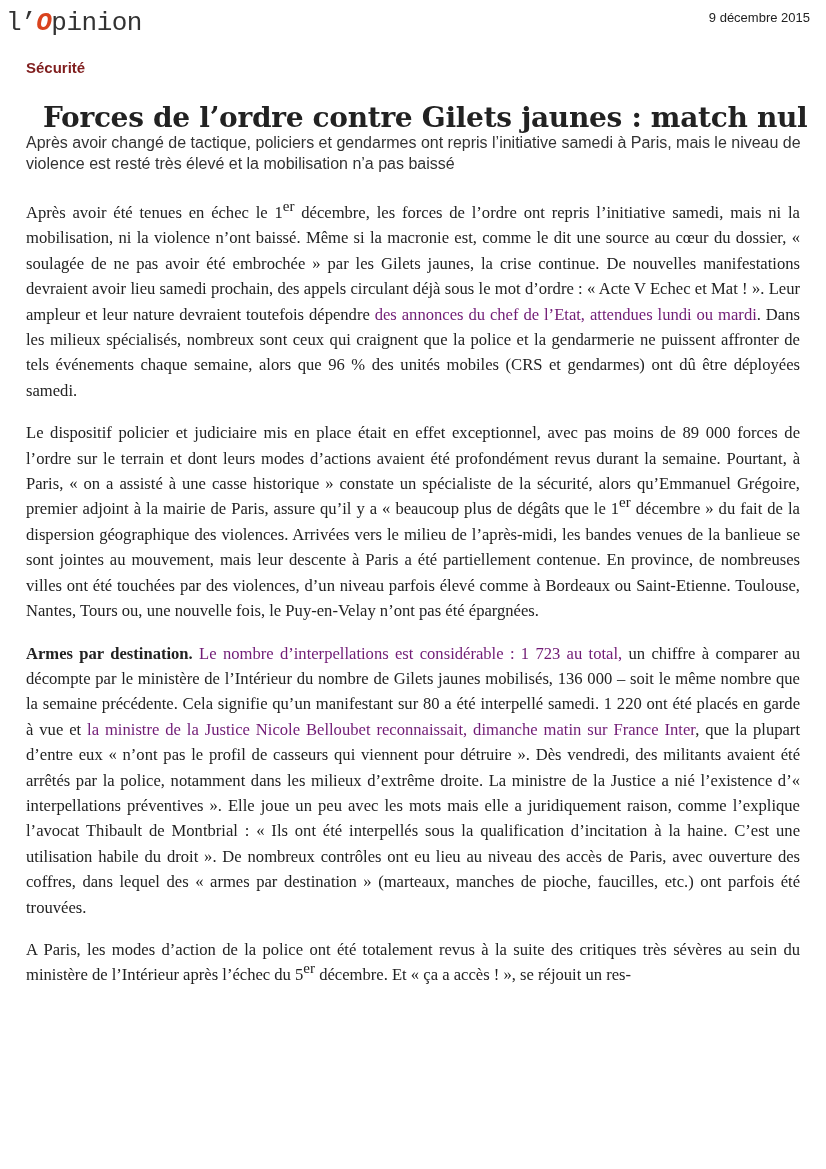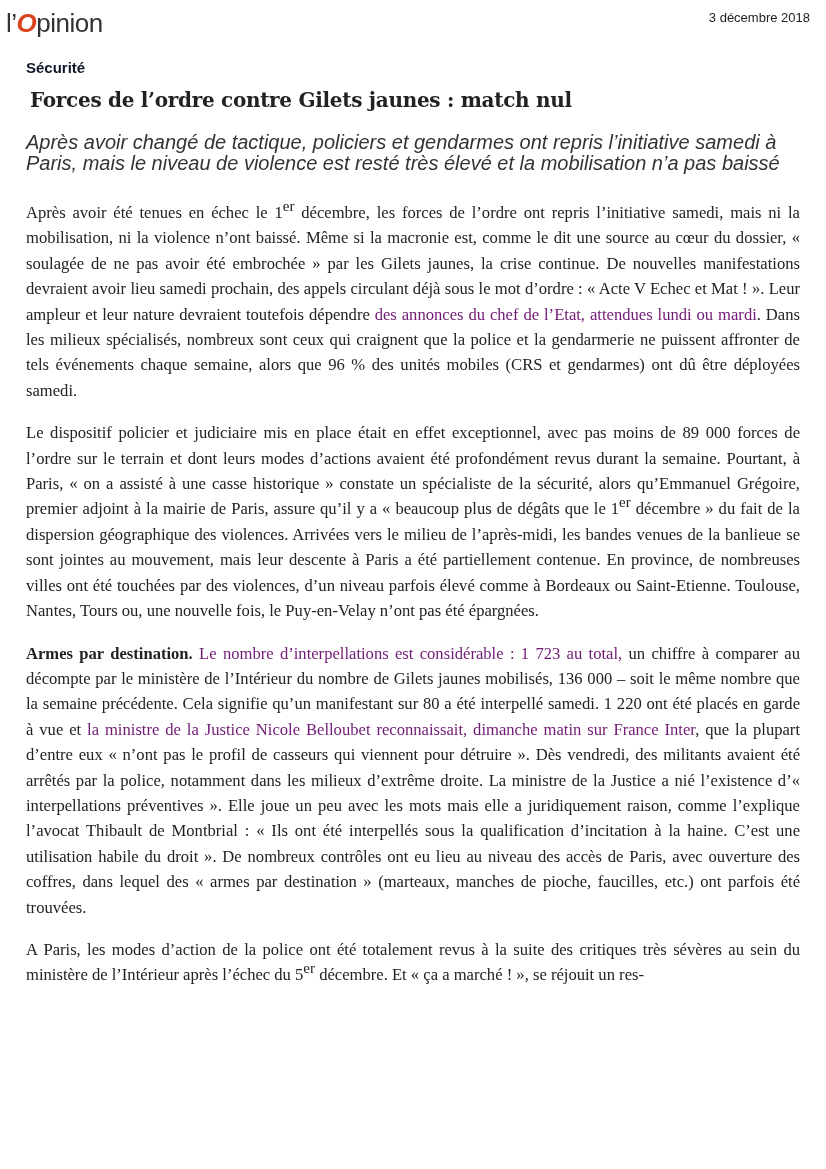--- a/index.html
+++ b/index.html
@@ -1,60 +1,60 @@
 <!DOCTYPE html>
 <html><head>
   <meta charset="utf-8">
   <style>
     html, body { margin: 0; padding: 0; background: #ffffff; }
     body { width: 826px; height: 1169px; position: relative; overflow: hidden; color: #222; }
     .logo {
       position: absolute; left: 6px; top: 8px;
-      font-family: Liberation Sans, sans-serif; font-size: 26px; color: #333; letter-spacing: -0.5px;
+      font-family: Liberation Mono, monospace; font-size: 26px; color: #333; letter-spacing: -0.5px;
     }
     .logo .o { color: #d9431e; font-style: italic; font-weight: bold; }
     .date {
       position: absolute; right: 16px; top: 10px;
       font-family: "Liberation Sans", sans-serif; font-size: 13px; color: #222;
     }
     .rubric {
       position: absolute; left: 26px; top: 59px;
-      font-family: "Liberation Sans", sans-serif; font-size: 15px; font-weight: bold; color: #0f172a;
+      font-family: "Liberation Sans", sans-serif; font-size: 15px; font-weight: bold; color: #7f1d1d;
     }
     .title {
-      position: absolute; left: 26px; top: 84px; margin: 4px;
-      font-family: "DejaVu Serif", serif; font-size: 20px; font-weight: bold; color: #222; letter-spacing: -0.3px;
+      position: absolute; left: 26px; top: 84px; margin: 17px;
+      font-family: "DejaVu Serif", serif; font-size: 28px; font-weight: bold; color: #222; letter-spacing: -0.3px;
     }
     .chapo {
       position: absolute; left: 26px; top: 132px; width: 780px; margin: 0;
-      font-family: "Liberation Sans", sans-serif; font-size: 20px; line-height: 21px; color: #333; font-style: italic;
+      font-family: "Liberation Sans", sans-serif; font-size: 16px; line-height: 21px; color: #333;
     }
     .body {
       position: absolute; left: 26px; top: 200px; width: 774px;
       font-family: "Liberation Serif", serif; font-size: 16.6px; line-height: 25.4px; color: #222;
     }
     .body p { margin: 0 0 17px 0; text-align: justify; }
     .body a { color: #701a75; text-decoration: none; }
     .body b { font-weight: bold; }
     sup { font-size: 15px; line-height: 0; }
   </style>
 </head>
 <body>
 
 <div class="logo"><span>l’</span><span class="o">O</span><span>pinion</span></div>
 
-<div class="date">3 décembre 2018</div>
+<div class="date">9 décembre 2015</div>
 
 <div class="rubric">Sécurité</div>
 
 <h1 class="title">Forces de l’ordre contre Gilets jaunes : match nul</h1>
 
 <p class="chapo">Après avoir changé de tactique, policiers et gendarmes ont repris l’initiative samedi à Paris, mais le niveau de violence est resté très élevé et la mobilisation n’a pas baissé</p>
 
 <div class="body">
   <p><span>Après avoir été tenues en échec le 1</span><sup>er</sup><span> décembre, les forces de l’ordre ont repris l’initiative samedi, mais ni la mobilisation, ni la violence n’ont baissé. Même si la macronie est, comme le dit une source au cœur du dossier, « soulagée de ne pas avoir été embrochée » par les Gilets jaunes, la crise continue. De nouvelles manifestations devraient avoir lieu samedi prochain, des appels circulant déjà sous le mot d’ordre : « Acte V Echec et Mat ! ». Leur ampleur et leur nature devraient toutefois dépendre </span><a>des annonces du chef de l’Etat, attendues lundi ou mardi</a><span>. Dans les milieux spécialisés, nombreux sont ceux qui craignent que la police et la gendarmerie ne puissent affronter de tels événements chaque semaine, alors que 96 % des unités mobiles (CRS et gendarmes) ont dû être déployées samedi.</span></p>
 
   <p><span>Le dispositif policier et judiciaire mis en place était en effet exceptionnel, avec pas moins de 89 000 forces de l’ordre sur le terrain et dont leurs modes d’actions avaient été profondément revus durant la semaine. Pourtant, à Paris, « on a assisté à une casse historique » constate un spécialiste de la sécurité, alors qu’Emmanuel Grégoire, premier adjoint à la mairie de Paris, assure qu’il y a « beaucoup plus de dégâts que le 1</span><sup>er</sup><span> décembre » du fait de la dispersion géographique des violences. Arrivées vers le milieu de l’après-midi, les bandes venues de la banlieue se sont jointes au mouvement, mais leur descente à Paris a été partiellement contenue. En province, de nombreuses villes ont été touchées par des violences, d’un niveau parfois élevé comme à Bordeaux ou Saint-Etienne. Toulouse, Nantes, Tours ou, une nouvelle fois, le Puy-en-Velay n’ont pas été épargnées.</span></p>
 
   <p><b>Armes par destination.</b> <a>Le nombre d’interpellations est considérable : 1 723 au total,</a><span> un chiffre à comparer au décompte par le ministère de l’Intérieur du nombre de Gilets jaunes mobilisés, 136 000 – soit le même nombre que la semaine précédente. Cela signifie qu’un manifestant sur 80 a été interpellé samedi. 1 220 ont été placés en garde à vue et </span><a>la ministre de la Justice Nicole Belloubet reconnaissait, dimanche matin sur France Inter</a><span>, que la plupart d’entre eux « n’ont pas le profil de casseurs qui viennent pour détruire ». Dès vendredi, des militants avaient été arrêtés par la police, notamment dans les milieux d’extrême droite. La ministre de la Justice a nié l’existence d’« interpellations préventives ». Elle joue un peu avec les mots mais elle a juridiquement raison, comme l’explique l’avocat Thibault de Montbrial : « Ils ont été interpellés sous la qualification d’incitation à la haine. C’est une utilisation habile du droit ». De nombreux contrôles ont eu lieu au niveau des accès de Paris, avec ouverture des coffres, dans lequel des « armes par destination » (marteaux, manches de pioche, faucilles, etc.) ont parfois été trouvées.</span></p>
 
-  <p><span>A Paris, les modes d’action de la police ont été totalement revus à la suite des critiques très sévères au sein du ministère de l’Intérieur après l’échec du 5</span><sup>er</sup><span> décembre. Et « ça a marché ! », se réjouit un res-</span></p>
+  <p><span>A Paris, les modes d’action de la police ont été totalement revus à la suite des critiques très sévères au sein du ministère de l’Intérieur après l’échec du 5</span><sup>er</sup><span> décembre. Et « ça a accès ! », se réjouit un res-</span></p>
 </div>
 
 </body></html>

